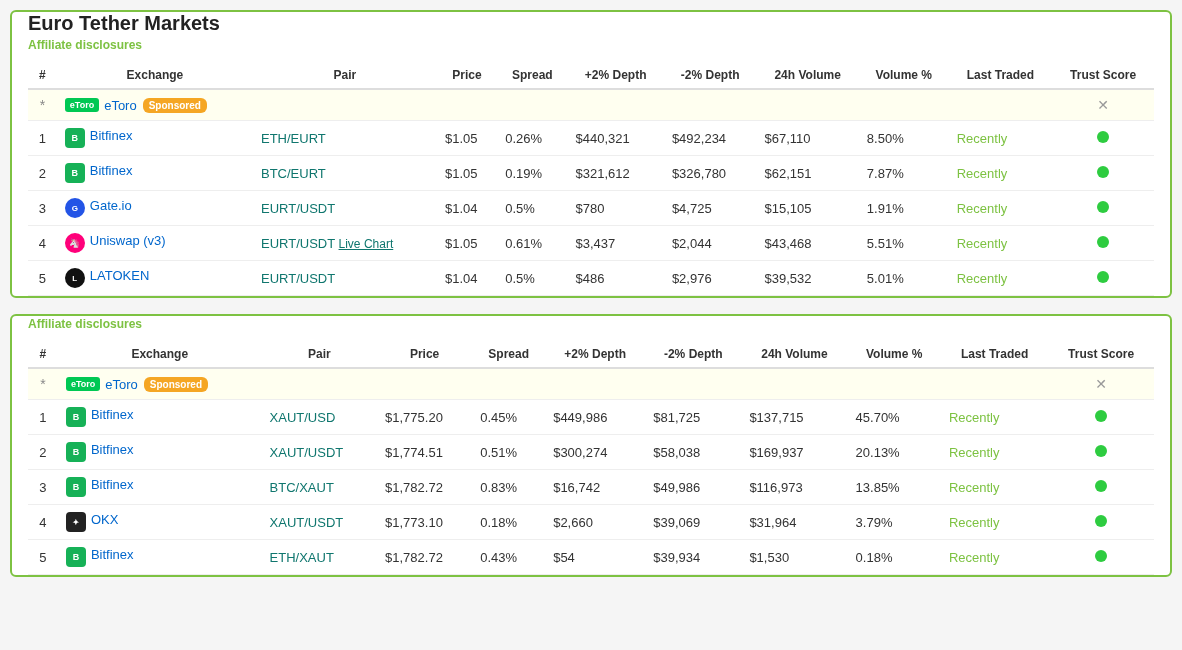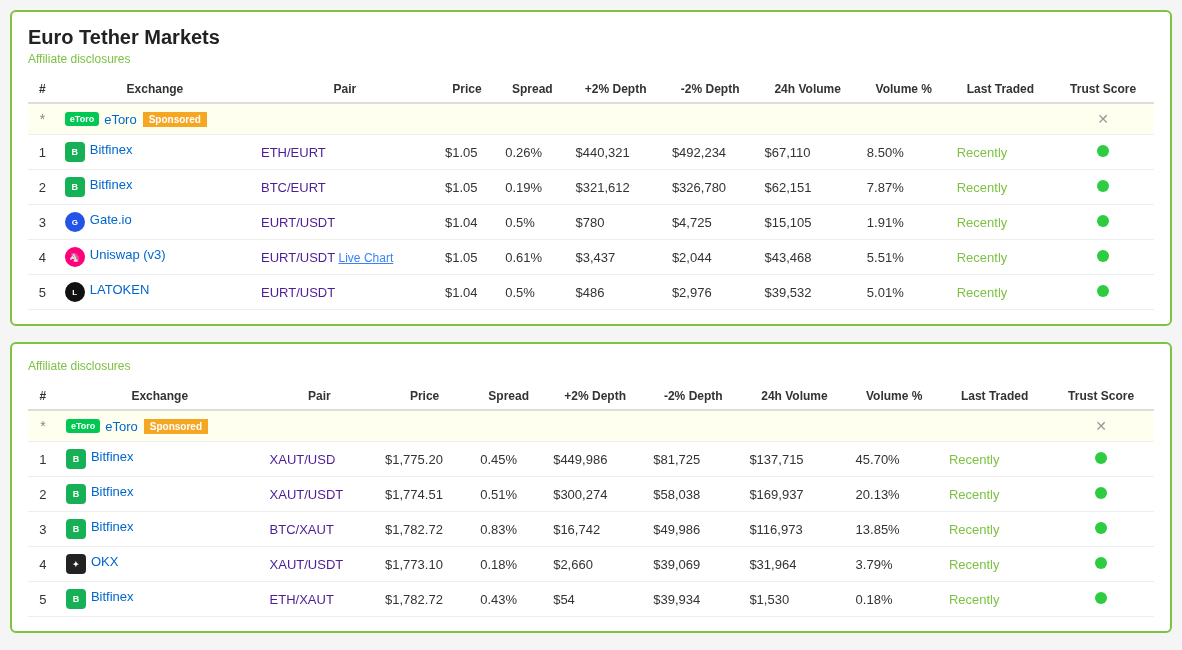--- a/index.html
+++ b/index.html
@@ -8,35 +8,36 @@
       font-size: 13px;
       background: #f5f5f5;
       padding: 10px;
       width: 1182px;
     }
     .market-section {
       background: #fff;
       border: 2px solid #7dc242;
       border-radius: 6px;
       margin-bottom: 16px;
-      padding: 14px 16px;
+      padding: 0 16px;
     }
     .market-title {
       font-size: 20px;
       font-weight: bold;
       color: #222;
       margin-bottom: 2px;
     }
     .affiliate-link {
       color: #7dc242;
       font-size: 12px;
       text-decoration: none;
       cursor: pointer;
       display: inline-block;
       margin-bottom: 10px;
+      font-weight: bold;
     }
     table {
       width: 100%;
       border-collapse: collapse;
     }
     thead tr {
       border-bottom: 2px solid #ddd;
     }
     thead th {
       text-align: center;
@@ -62,45 +63,45 @@
     .exchange-name {
       color: #0066cc;
       text-decoration: none;
       cursor: pointer;
     }
     .exchange-cell {
       display: flex;
       align-items: flex-start;
     }
     .pair-link {
-      color: #4c1d95;
+      color: #0f766e;
       text-decoration: none;
       cursor: pointer;
     }
     .live-chart-link {
-      color: #3b82f6;
+      color: #0f766e;
       text-decoration: underline;
       cursor: pointer;
       font-size: 12px;
       margin-left: 0;
     }
     .trust-dot {
       display: inline-block;
       width: 12px;
       height: 12px;
       border-radius: 50%;
       background: #2ecc40;
     }
     .sponsored-badge {
       background: #f5a623;
       color: #fff;
       font-size: 10px;
       font-weight: bold;
       padding: 2px 6px;
-      border-radius: 0;
+      border-radius: 6px;
       margin-left: 6px;
       vertical-align: middle;
     }
     .close-x {
       color: #999;
       font-size: 14px;
       cursor: pointer;
     }
     td.num, th.num { text-align: center; }
     td.star { text-align: center; color: #888; font-size: 14px; }

